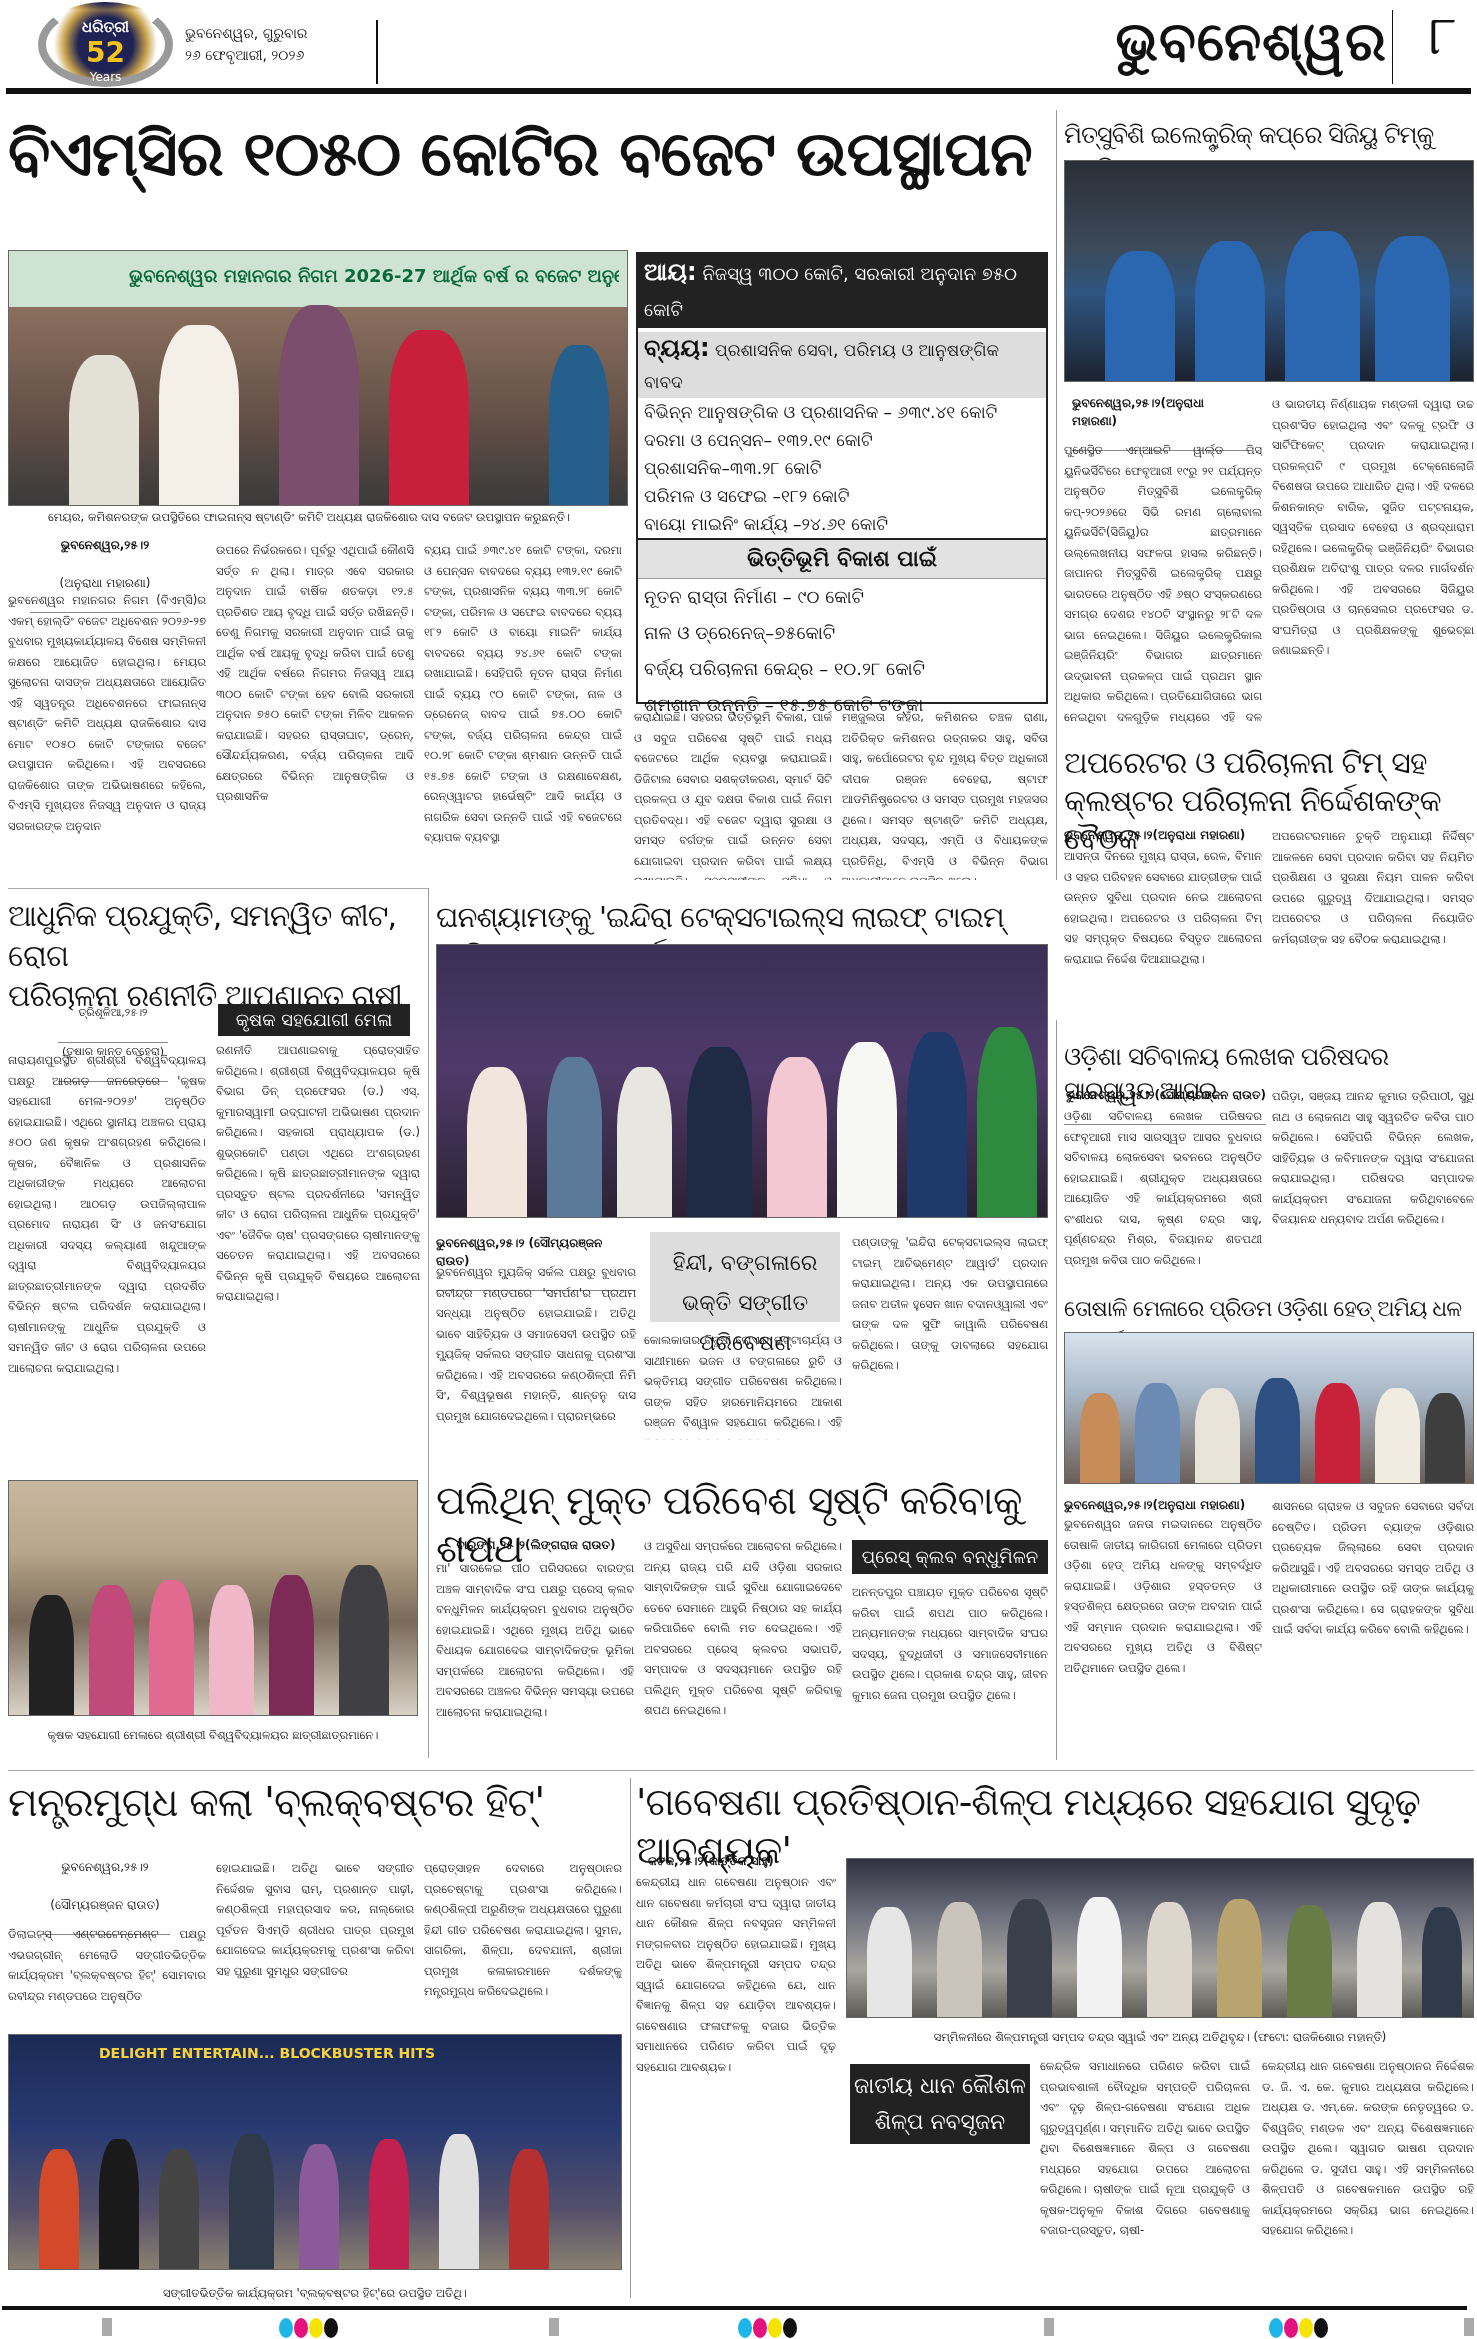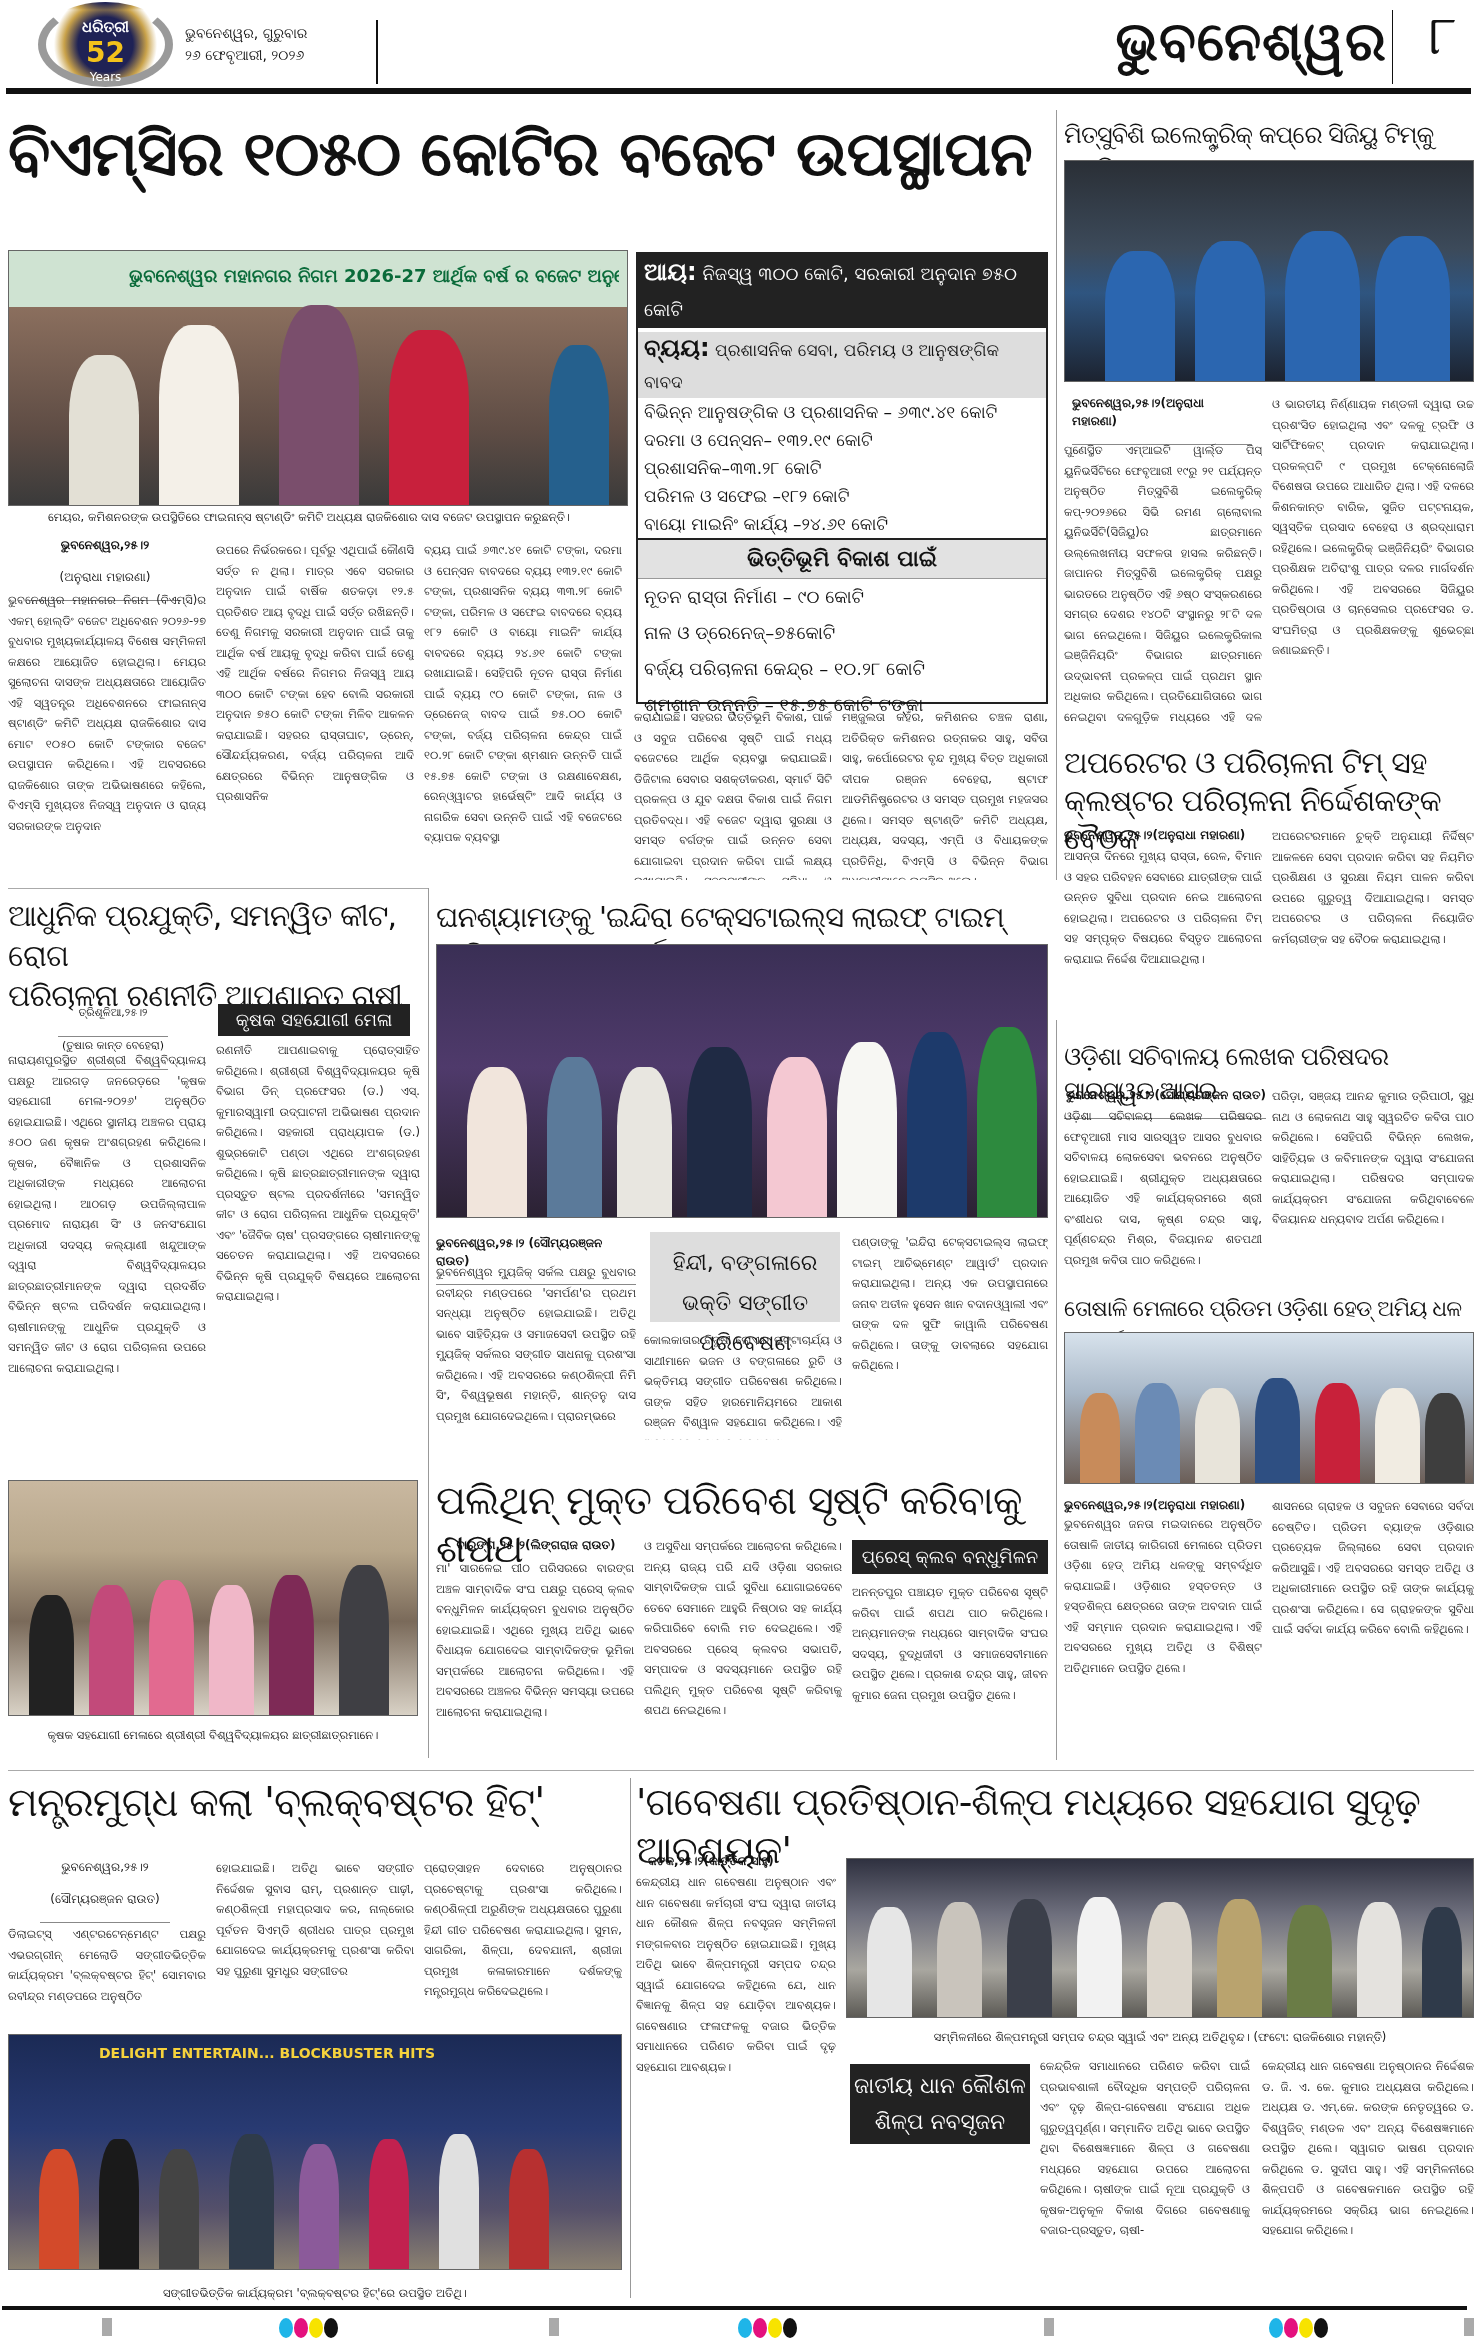--- a/index.html
+++ b/index.html
@@ -12,21 +12,21 @@
 .dateline{left:185px;top:22px;font-size:14px;line-height:22px}
 .vbar{width:2px;background:#111}
 .section{right:90px;top:10px;font-size:54px;font-weight:bold;letter-spacing:1px}
 .pageno{right:20px;top:4px;font-size:54px}
 .rule{height:6px;background:#111}
 .rule-thin{height:2px;background:#111}
 .h1{font-size:62px;font-weight:bold;line-height:72px;letter-spacing:-1px}
 .h2{font-size:38px;line-height:48px;letter-spacing:-1px}
 .h3{font-size:30px;line-height:38px;letter-spacing:-1px}
 .h4{font-size:26px;line-height:34px;letter-spacing:-1px}
-.byline{font-size:12px;line-height:18px;border-bottom:1px solid #888;padding-bottom:14px;text-align:center}
+.byline{font-size:12px;line-height:18px;border-bottom:1px solid #888;padding-bottom:20px;text-align:center}
 .body{font-size:11.5px;line-height:20.5px;text-align:justify;color:#222}
 .photo{background:linear-gradient(135deg,#5a6f88,#9aa9b9 45%,#6d5e5a);border:1px solid #666}
 .caption{font-size:11.5px;line-height:18px;text-align:center}
 .factbox{border:2px solid #222}
 .fb-row{font-size:17px;line-height:28px;padding:0 6px;white-space:nowrap}
 .fb-dark{background:#222;color:#fff;font-size:18px;line-height:36px;padding:0 6px}
 .fb-gray{background:#ddd;font-size:17px;line-height:32px;padding:0 6px}
 .fb-gray b,.fb-dark b{font-size:24px}
 .fb-center{background:#e2e2e2;font-size:22px;line-height:38px;text-align:center;font-weight:bold;border-top:2px solid #222;border-bottom:1px solid #999}
 .tag-dark{background:#222;color:#fff;text-align:center}

